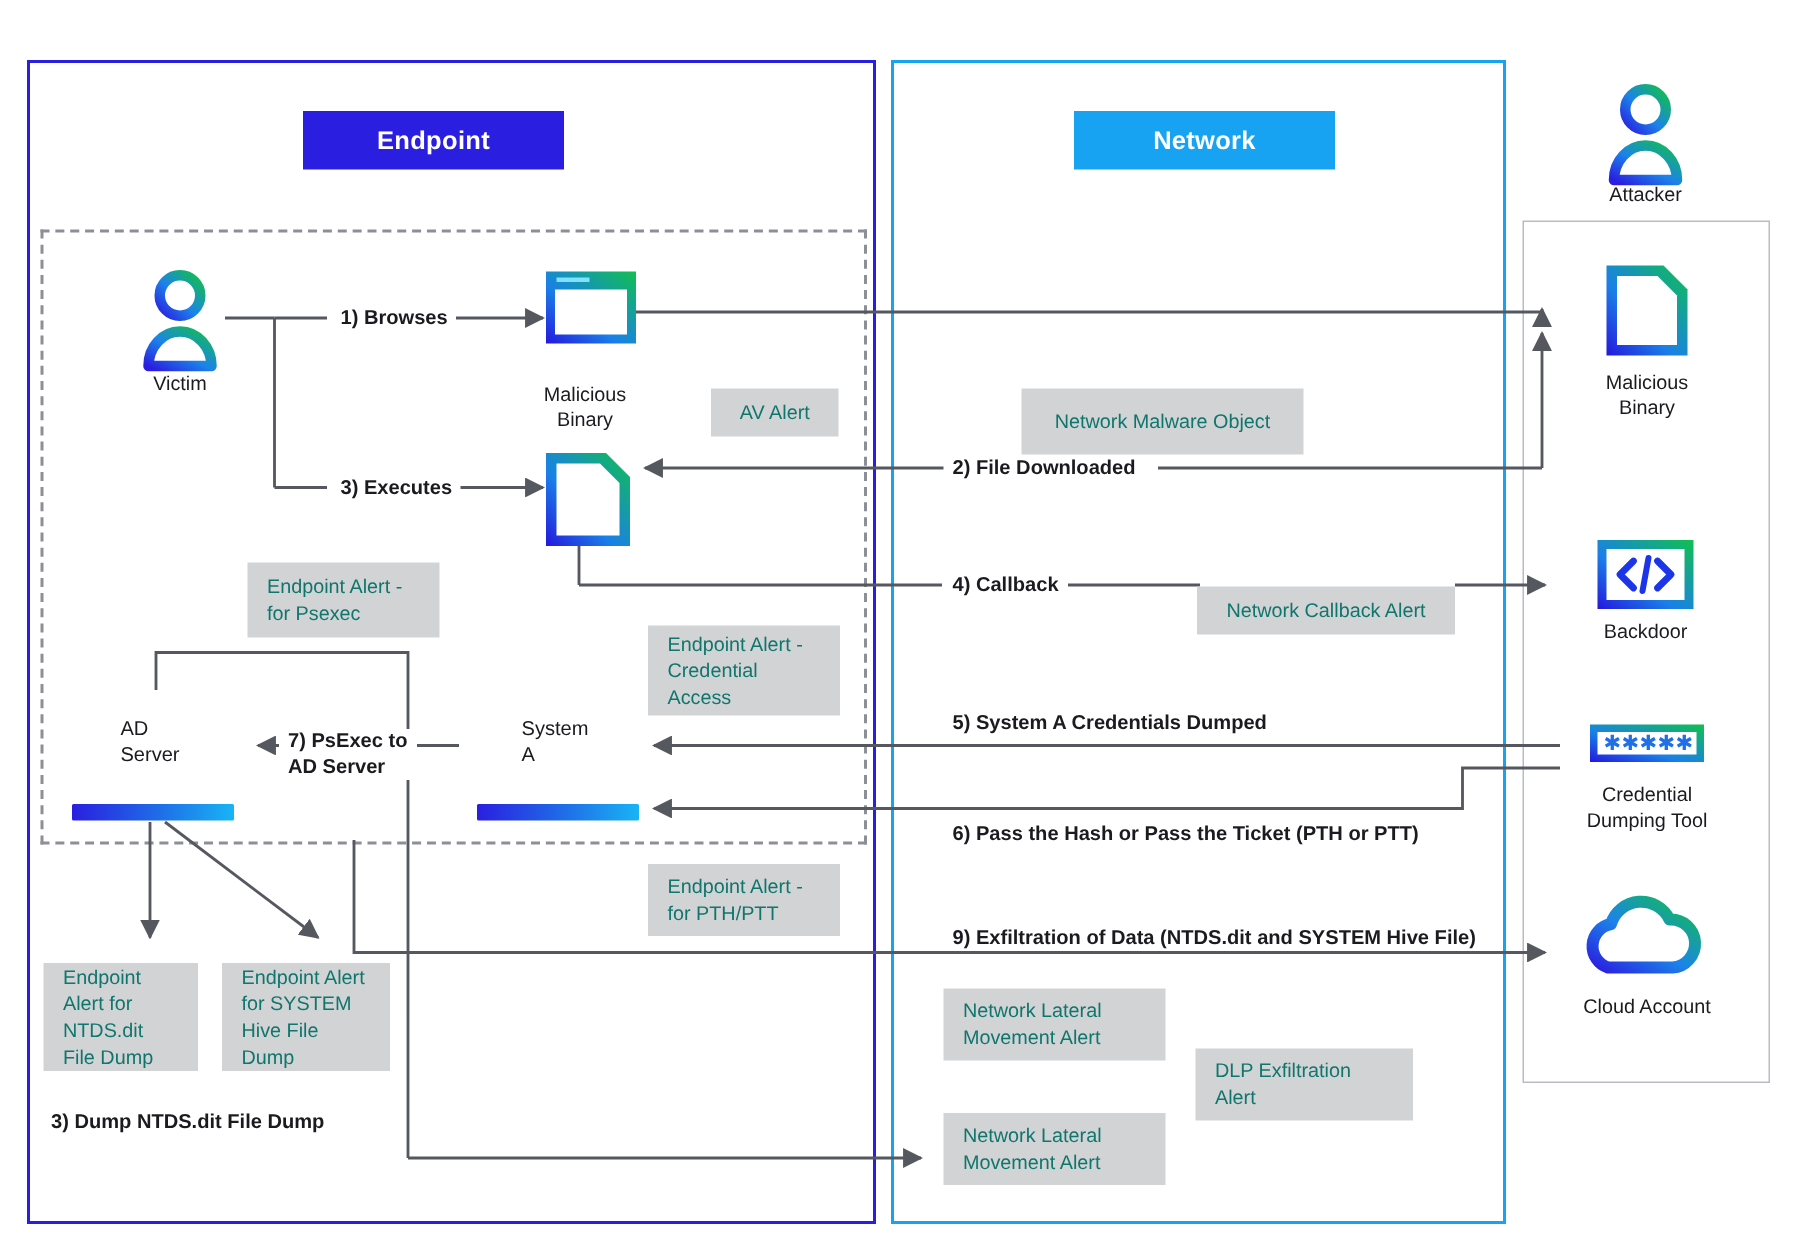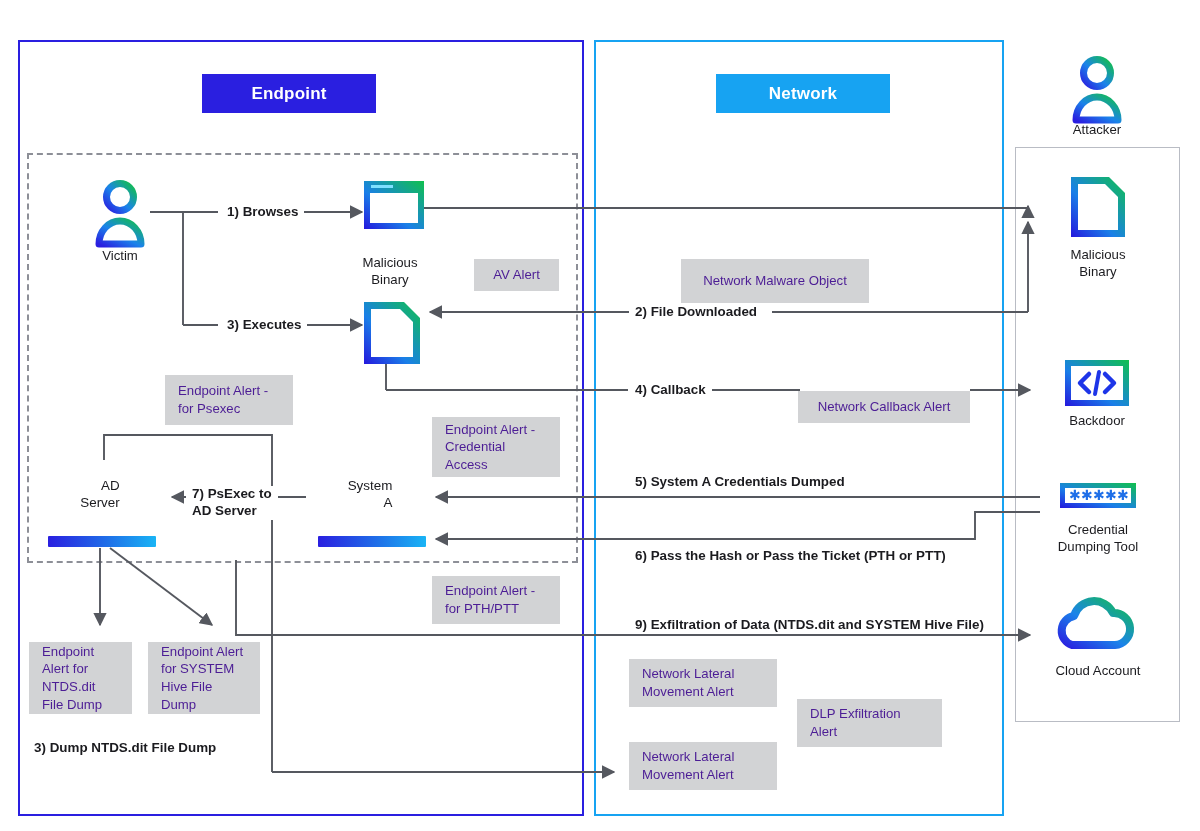--- a/index.html
+++ b/index.html
@@ -23,37 +23,37 @@
 
   
   .hdr{position:absolute;display:flex;align-items:center;justify-content:center;
        color:#fff;font-weight:bold;font-size:17px;letter-spacing:.2px;}
   .hdr-endpoint{left:202px;top:74px;width:174px;height:39px;background:#2a1fe0;}
   .hdr-network{left:716px;top:74px;width:174px;height:39px;background:#17a3f2;}
 
   
   .chip{position:absolute;box-sizing:border-box;background:#d2d3d5;
         display:flex;align-items:center;padding:7px 13px;
-        font-size:13.2px;line-height:1.33;color:#4c1d95;white-space:pre-line;}
+        font-size:13.2px;line-height:1.33;color:#0f766e;white-space:pre-line;}
 
   
   .flab{position:absolute;font-size:13.4px;font-weight:bold;color:#1b1b1f;
         background:#fff;padding:0 6px;white-space:nowrap;line-height:1.25;}
   .flab.two{white-space:pre-line;text-align:left;}
 
   
   .cap{position:absolute;font-size:13.2px;line-height:1.28;text-align:center;
        color:#1b1b1f;white-space:pre-line;}
 
   
   .mon{position:absolute;}
   .mon .screen{position:absolute;left:0;top:0;box-sizing:border-box;
        border:7px solid transparent;background:#fff;}
   .mon .screen .inner{position:absolute;inset:0;display:flex;align-items:center;
-       justify-content:center;text-align:right;font-size:13.4px;line-height:1.25;
+       justify-content:center;text-align:left;font-size:13.4px;line-height:1.25;
        color:#1b1b1f;white-space:pre-line;background:#fff;}
   .mon .base{position:absolute;left:0;height:11px;border-radius:1px;}
   .grad-mon{background:linear-gradient(115deg,#1d35e8 0%,#1a8ae8 38%,#18b6c9 62%,#10bf4e 100%);}
   .grad-base{background:linear-gradient(90deg,#2a1fe0 0%,#1f6fe8 55%,#19b4f5 100%);}
 </style>
 </head>
 <body>
 
 <div id="stage">
 

